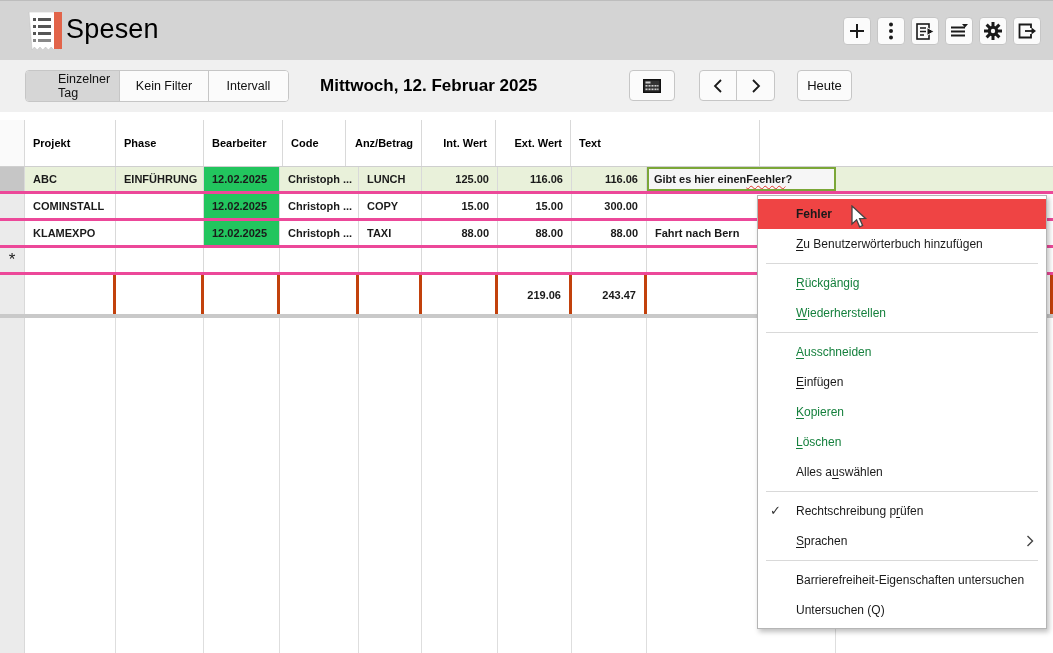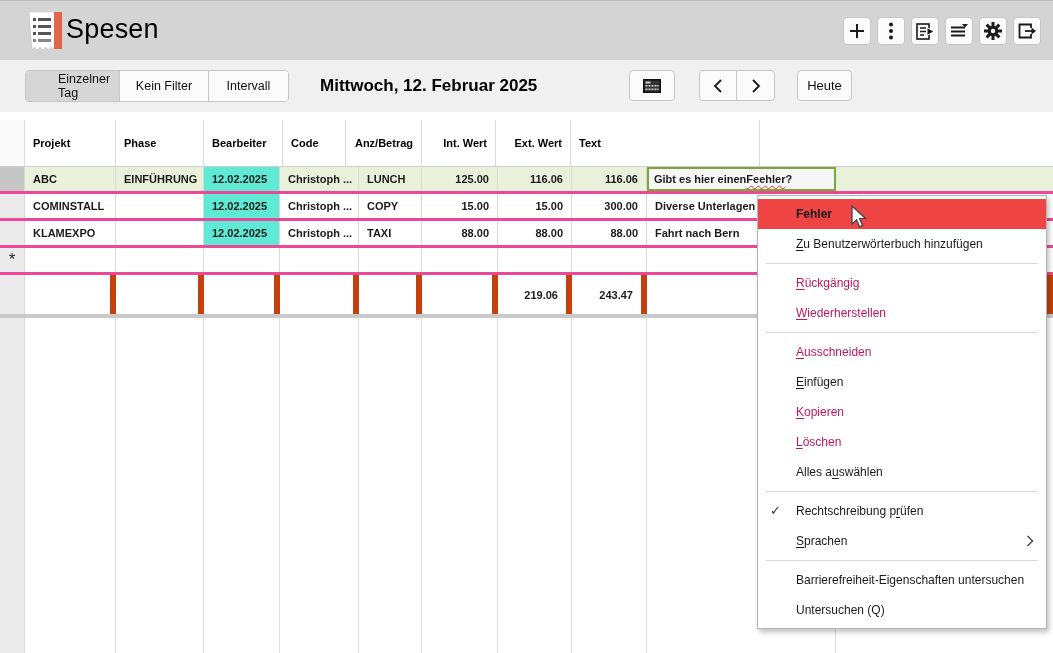--- a/index.html
+++ b/index.html
@@ -33,35 +33,35 @@
   .cell.filler { border-right:none; flex:1; }
   .gut { width:25px; border-right:1px solid #d9d9d9; background:#ebebeb; display:flex; align-items:center; justify-content:center; font-size:17px; color:#222; }
   .hdr { top:1px; height:47px; border-bottom:1px solid #cfcfcf; }
   .hdr .gut { background:#fafafa; }
   .hdr .cell { background:#fff; color:#000; }
   .c1{width:91px;} .c2{width:88px;text-align:right;} .c3{width:76px;} .c4{width:79px;} .c5{width:63px;text-align:right;}
   .c6{width:76px;} .c7{width:74px;} .c8{width:75px;} .c9{width:189px;}
   .row1 .cell { background:#e9f1da; }
   .row1 .cell.datum { background:#e1e9d0; }
   .row1 .gut { background:#c6c6c6; }
-  .trow .cell.datum { background:#5eead4; }
+  .trow .cell.datum { background:#22c55e; }
   .row1 .cell.filler { background:#e9f1da; }
   .editcell { position:relative; background:#f6f6f6 !important; border:2px solid #7ba737; padding:0 5px; z-index:10; }
   .sq { text-decoration-line:underline; text-decoration-style:wavy; text-decoration-color:#e0342c; text-decoration-thickness:1px; text-underline-offset:2px; }
-  .totals .cell { border-right:6px solid #c2410c; }
+  .totals .cell { border-right:3px solid #c2410c; }
   .thickline { position:absolute; left:0; width:1053px; height:4px; background:#c9c9c9; }
   .bottomarea { position:absolute; left:0; width:1053px; }
   .bottomarea .gutstrip { position:absolute; left:0; top:0; bottom:0; width:25px; background:#ebebeb; border-right:1px solid #d9d9d9; }
   .vline { position:absolute; top:0; bottom:0; width:1px; background:#dedede; }
 
   
   .menu { position:absolute; left:757px; top:195px; width:290px; background:#ffffff; border:1px solid #b5b5b5; box-shadow:2px 3px 5px rgba(0,0,0,0.25); padding:3px 0; z-index:50; }
   .mi { position:relative; height:30px; line-height:30px; padding-left:38px; font-size:12px; color:#1a1a1a; white-space:nowrap; }
   .mi.hov { background:#ef4444; font-weight:700; }
-  .mi.dis { color:#be185d; }
+  .mi.dis { color:#15803d; }
   .mi .ak { text-decoration:underline; text-underline-offset:2px; }
   .mi .chk { position:absolute; left:12px; top:0; font-size:13px; color:#333; }
   .mi .sub { position:absolute; right:12px; top:9px; }
   .msep { height:1px; background:#d9d9d9; margin:4px 8px; }
 
   .cursor { position:absolute; left:849px; top:205px; z-index:60; }
 </style>
 </head>
 <body>
 
@@ -202,21 +202,20 @@
   <div class="trow" style="top:75px; height:27px">
     <div class="gut"></div>
     <div class="cell c1">COMINSTALL</div>
     <div class="cell c2"></div>
     <div class="cell c3 datum">12.02.2025</div>
     <div class="cell c4">Christoph ...</div>
     <div class="cell c5">COPY</div>
     <div class="cell c6 num">15.00</div>
     <div class="cell c7 num">15.00</div>
     <div class="cell c8 num">300.00</div>
-    <div class="cell c9">Diverse Unterlagen</div>
     <div class="cell filler"></div>
   </div>
 
   <div class="trow" style="top:102px; height:27px">
     <div class="gut"></div>
     <div class="cell c1">KLAMEXPO</div>
     <div class="cell c2"></div>
     <div class="cell c3 datum">12.02.2025</div>
     <div class="cell c4">Christoph ...</div>
     <div class="cell c5">TAXI</div>

